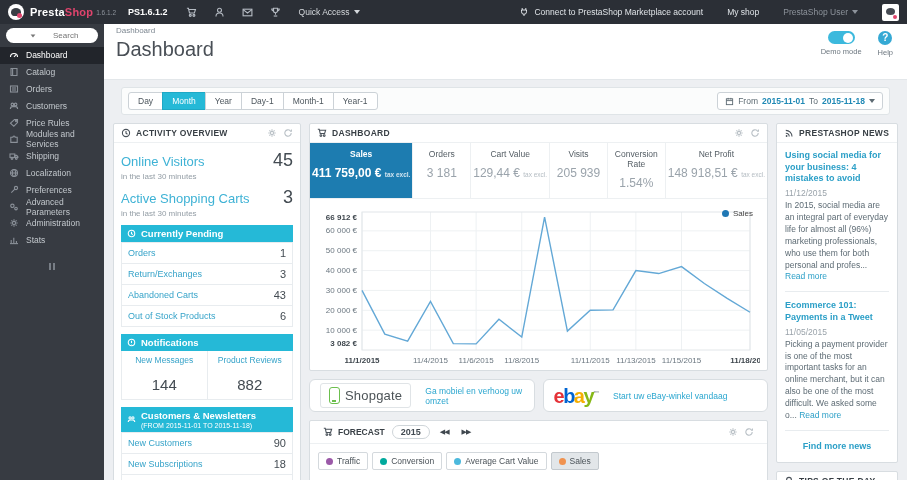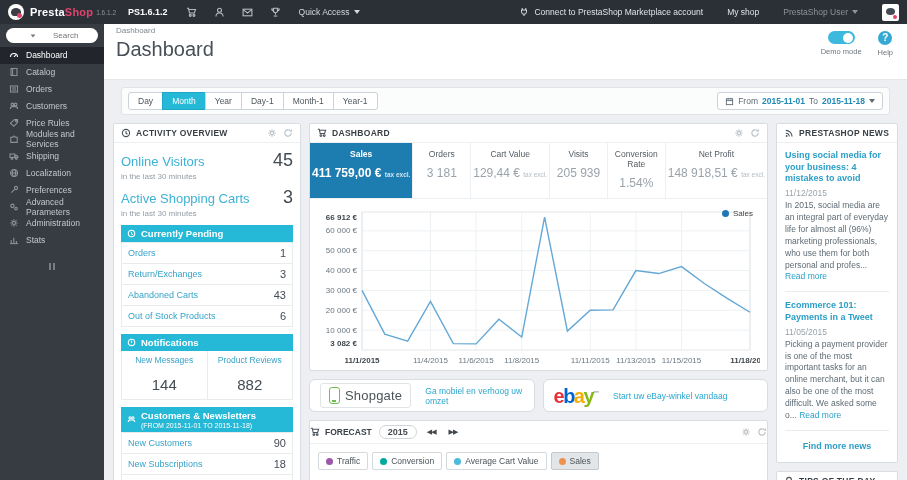--- a/index.html
+++ b/index.html
@@ -105,21 +105,21 @@
   .banner-row{display:flex;gap:8px;margin-bottom:8px}
   .banner{flex:1;background:#fff;border:1px solid #d8dde1;border-radius:6px;height:33px;display:flex;align-items:center;padding:0 10px;gap:14px}
   .sg-logo{display:flex;align-items:center;gap:5px;border:1px solid #e0e4e7;border-radius:3px;padding:3px 8px}
   .sg-phone{width:11px;height:17px;border:1.5px solid #6cbf4e;border-radius:3px;position:relative}
   .sg-phone i{position:absolute;left:2px;bottom:1.5px;width:4px;height:1.5px;background:#6cbf4e}
   .sg-text{font-size:13px;color:#4c5357;letter-spacing:.2px}
   .banner .blink{font-size:8.5px;color:#2aa6cf;cursor:pointer}
   .ebay-logo{font-size:20px;font-weight:bold;letter-spacing:-1.5px;line-height:1}
   .ebay-logo sup{font-size:6px;color:#8a9298;letter-spacing:0}
   
-  .fc-head{display:flex;align-items:center;gap:7px;padding:4px 0;border-bottom:1px solid #edf0f2}
+  .fc-head{display:flex;align-items:center;gap:7px;padding:4px 13px;border-bottom:1px solid #edf0f2}
   .fc-title{display:flex;align-items:center;gap:5px;font-size:8.5px;font-weight:bold;color:#383f45}
   .fc-title svg{width:10px;height:10px;color:#4a525a;stroke:currentColor;fill:none;stroke-width:1.1}
   .year-pill{border:1px solid #cfd5d9;border-radius:9px;padding:1px 8px;font-size:9px;font-weight:bold;color:#434b52;background:#fff;cursor:pointer}
   .nav-btn{font-size:7px;color:#3f474e;cursor:pointer;padding:2px 3px;letter-spacing:-1px}
   .fc-legend{display:flex;gap:4px;padding:8px 8px 14px}
   .lg-pill{display:flex;align-items:center;gap:4px;border:1px solid #d4d9dd;border-radius:2px;padding:3px 7px;font-size:8.5px;color:#4a5258;background:#fff;cursor:pointer}
   .lg-pill.active{background:#e2e6e9;border-color:#c3c9ce}
   
   .news-body{padding:7px 8px}
   .article .atitle{font-size:9px;font-weight:bold;color:#2b9fc7;line-height:1.3;cursor:pointer}

